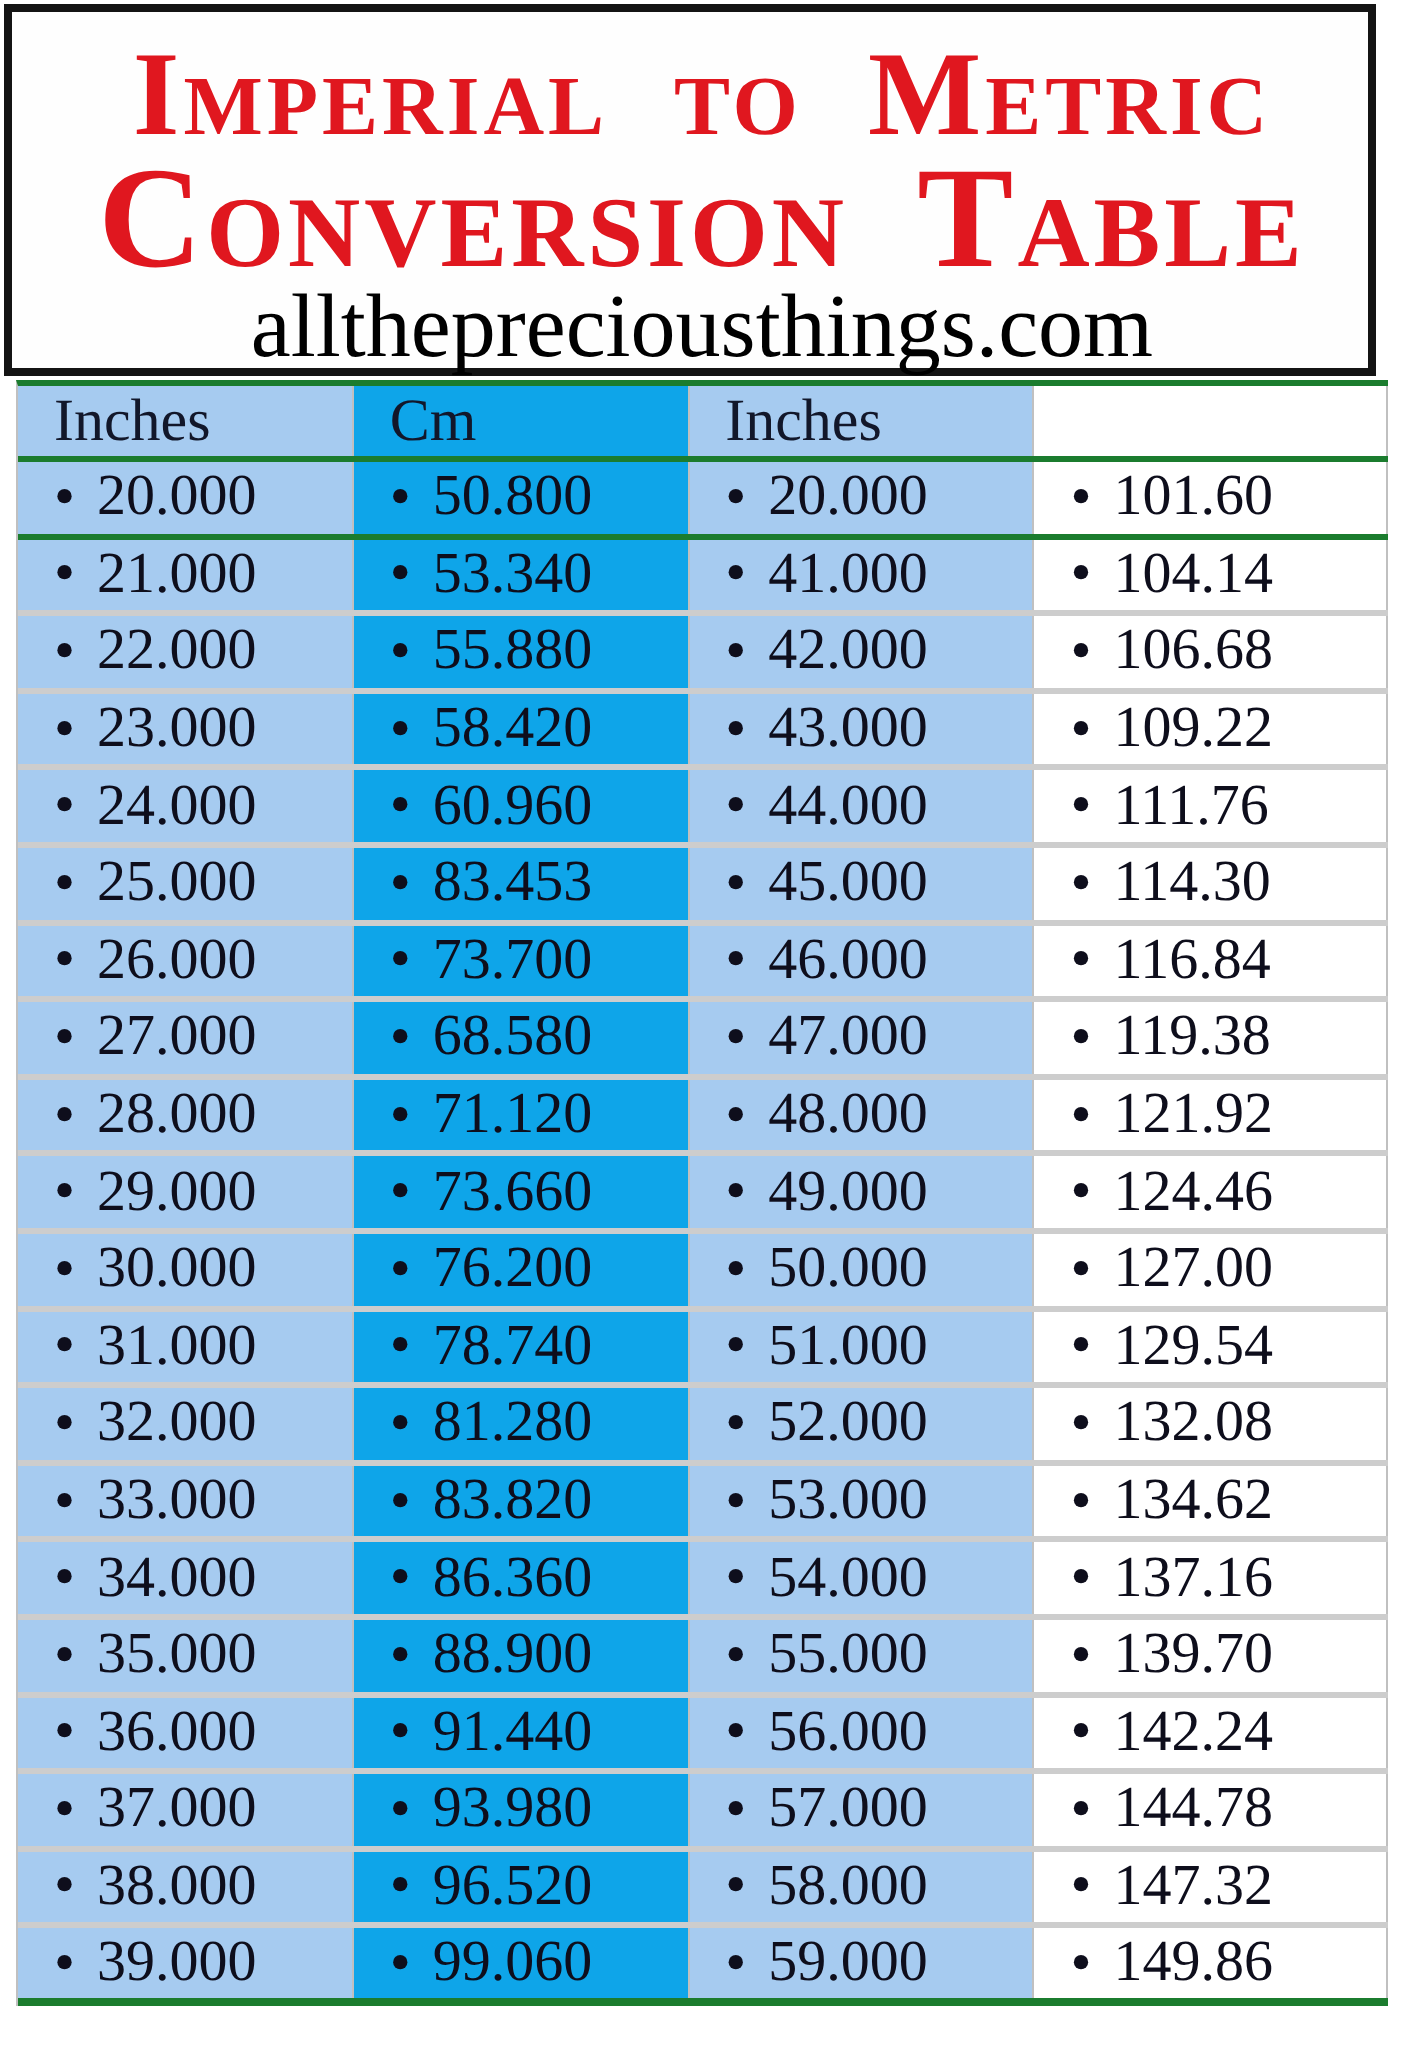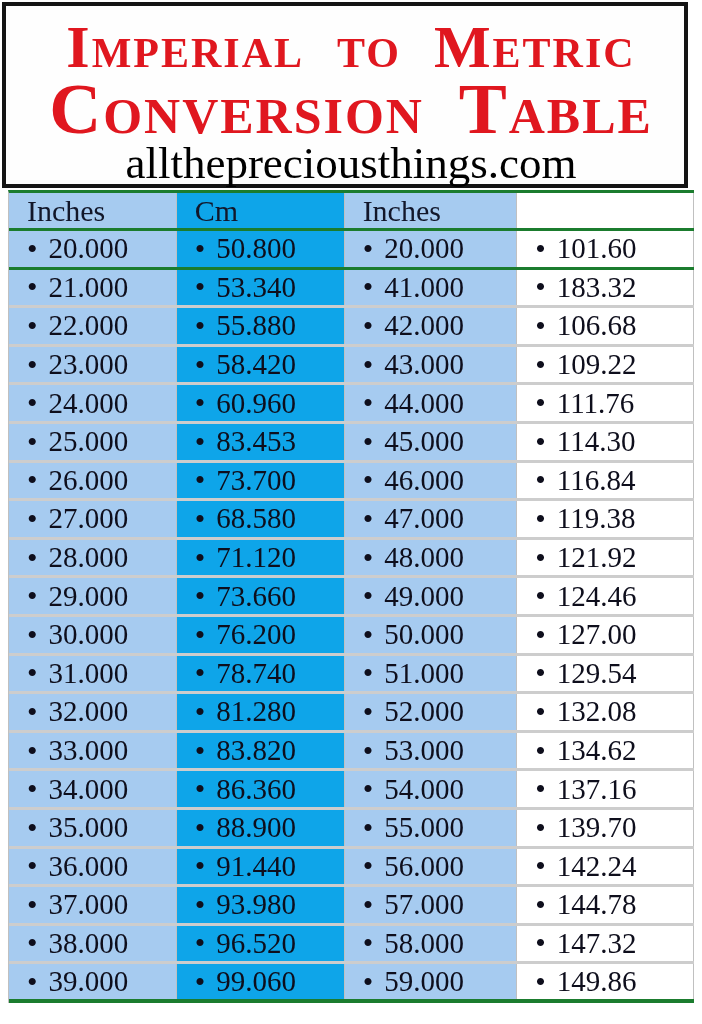--- a/index.html
+++ b/index.html
@@ -114,21 +114,21 @@
     <div class="cell c1">
       <span class="bullet">•</span>
       <span>53.340</span>
     </div>
     <div class="cell c2">
       <span class="bullet">•</span>
       <span>41.000</span>
     </div>
     <div class="cell c3">
       <span class="bullet">•</span>
-      <span>183.32</span>
+      <span>104.14</span>
     </div>
   </div>
       <div class="row">
     <div class="cell c0">
       <span class="bullet">•</span>
       <span>22.000</span>
     </div>
     <div class="cell c1">
       <span class="bullet">•</span>
       <span>55.880</span>

